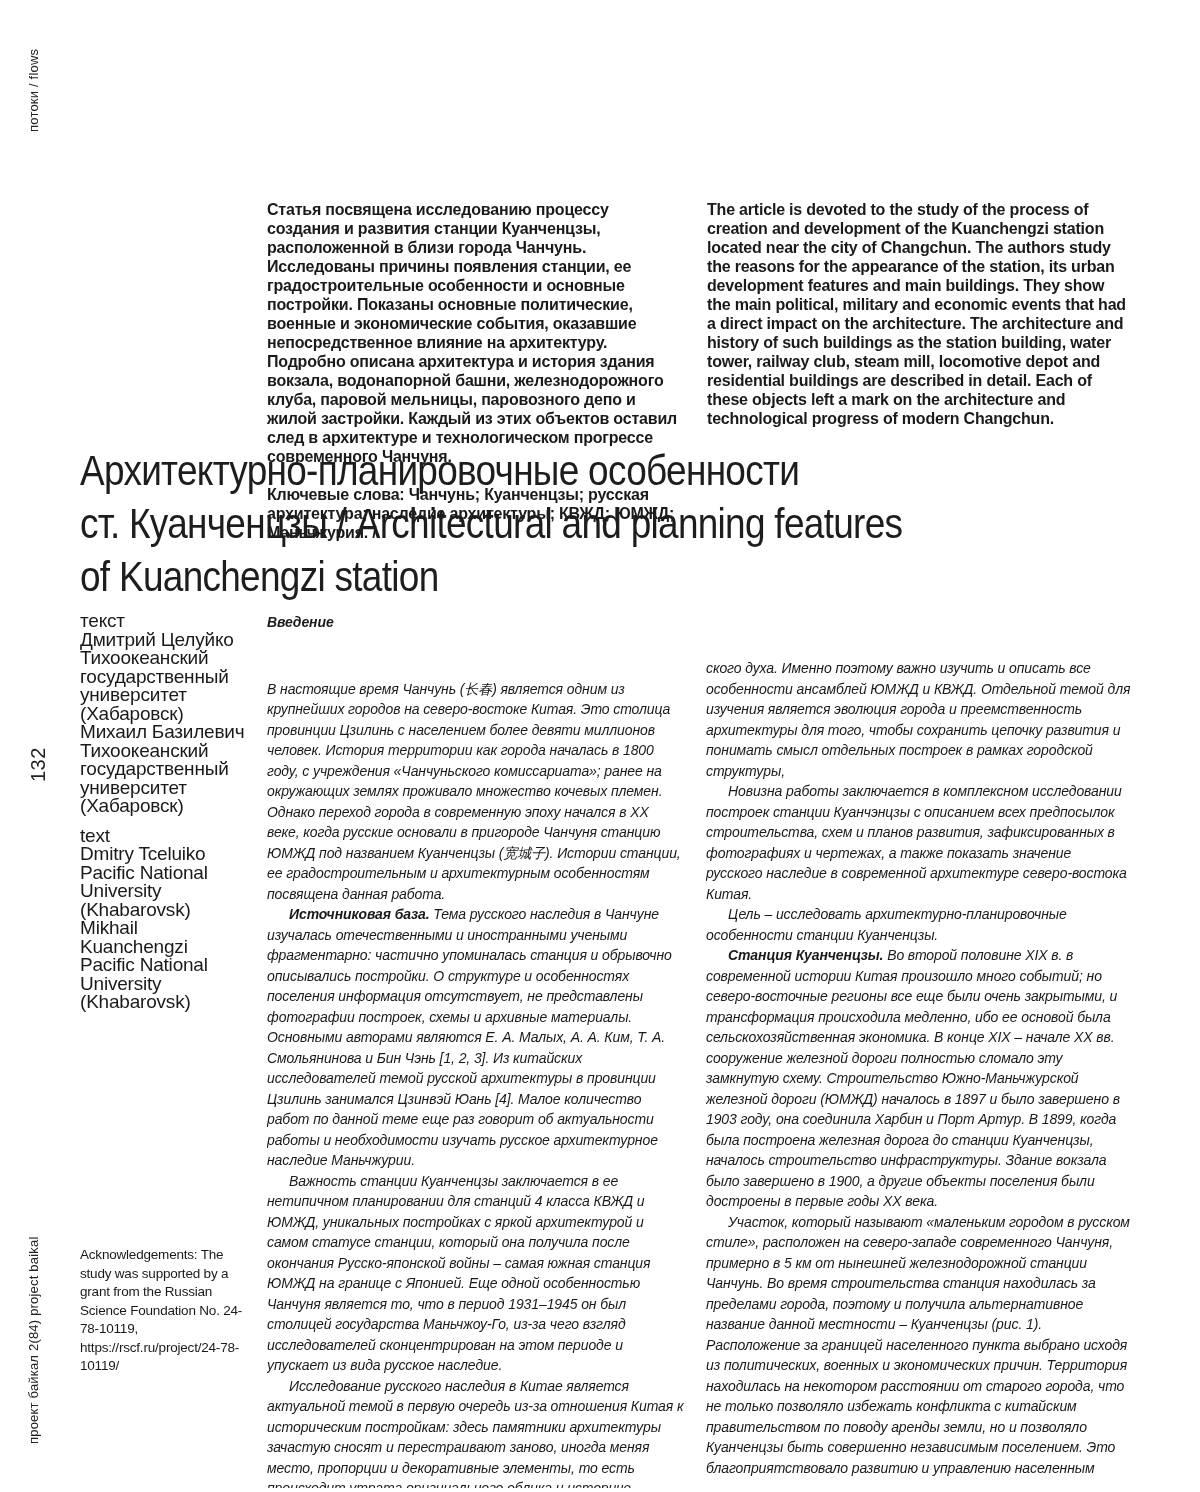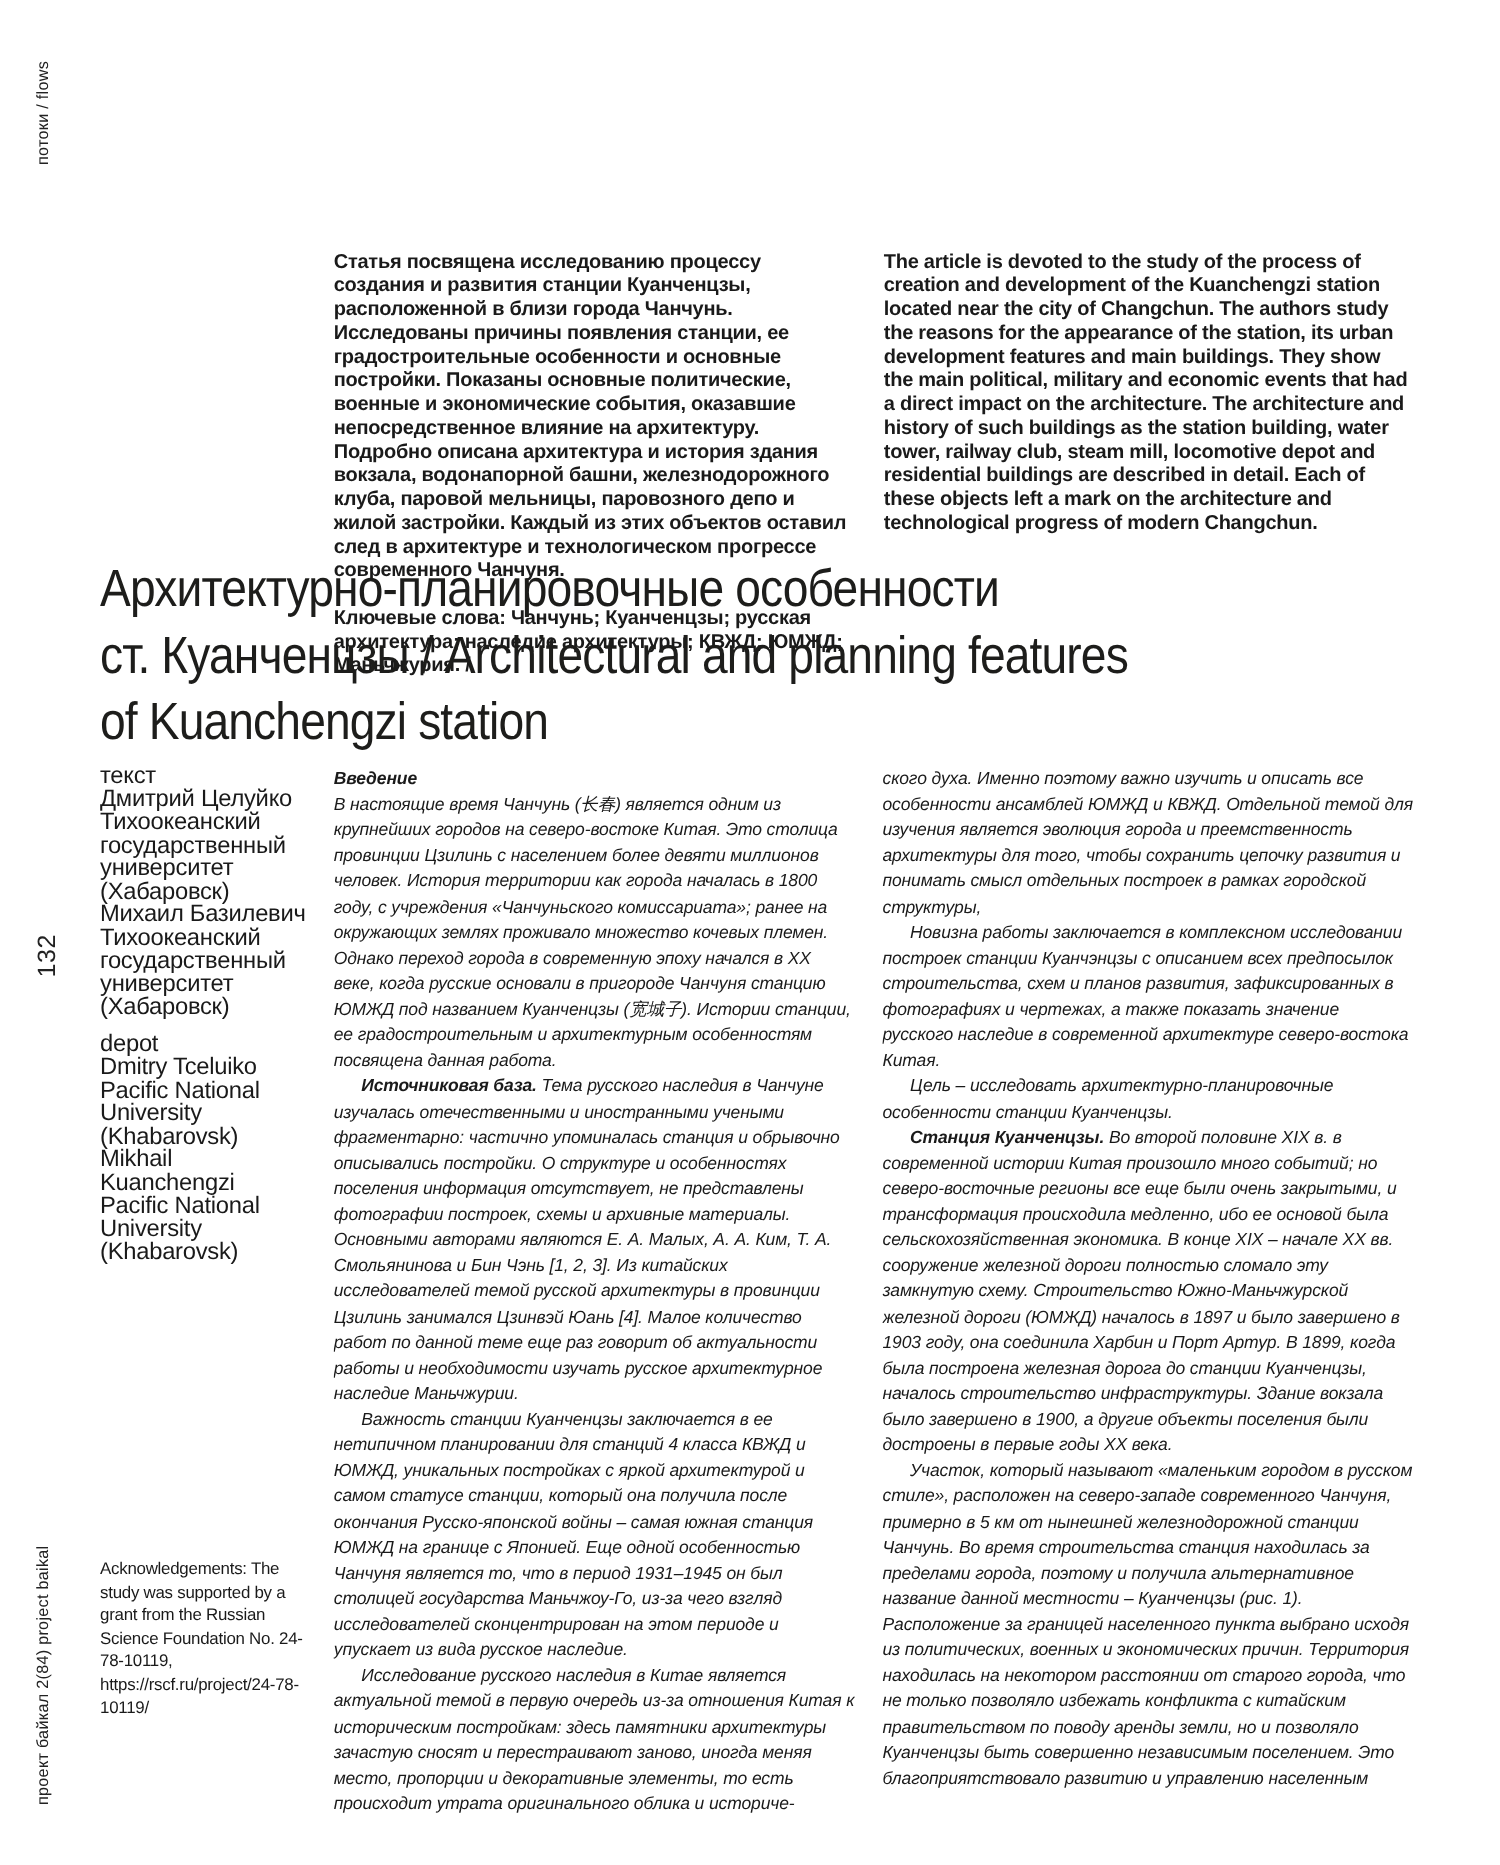--- a/index.html
+++ b/index.html
@@ -47,21 +47,21 @@
   .bodycol {
     position:absolute; top:612px; height:876px; overflow:hidden;
     font-size:14px; line-height:20.5px; letter-spacing:-0.1px;
     text-align:left;
     font-style:italic;
   }
   .col1 { left:267px; width:418px; }
   .col2 { left:706px; width:425px; }
   .bodycol h3 { font-size:14px; line-height:20.5px; margin:0; font-weight:bold; }
   .bodycol p { margin:0; text-indent:22px; }
-  .bodycol p.noindent { text-indent:0; }
+  .bodycol p.noindent { text-indent:0;margin-top:46px; }
   .lead { font-weight:bold; }
 </style>
 </head>
 <body>
 
 <div class="vertical" style="left:26px; top:132px;">потоки / flows</div>
 
 <div class="vertical v-pagenum" style="left:27px; top:782px;">132</div>
 
 <div class="vertical" style="left:26px; top:1444px;">проект байкал 2(84) project baikal</div>
@@ -83,21 +83,21 @@
 
 <div class="byline">
   <div class="group-ru">
     <div>текст</div>
     <div class="name">Дмитрий Целуйко</div>
     <div>Тихоокеанский государственный университет (Хабаровск)</div>
     <div class="name">Михаил Базилевич</div>
     <div>Тихоокеанский государственный университет (Хабаровск)</div>
   </div>
   <div class="group-en">
-    <div>depot</div>
+    <div>text</div>
     <div class="name">Dmitry Tceluiko</div>
     <div>Pacific National University (Khabarovsk)</div>
     <div class="name">Mikhail Kuanchengzi</div>
     <div>Pacific National University (Khabarovsk)</div>
   </div>
 </div>
 
 <div class="funding">
   <p>Acknowledgements: The study was supported by a grant from the Russian Science Foundation No. 24-78-10119, https://rscf.ru/project/24-78-10119/</p>
 </div>

